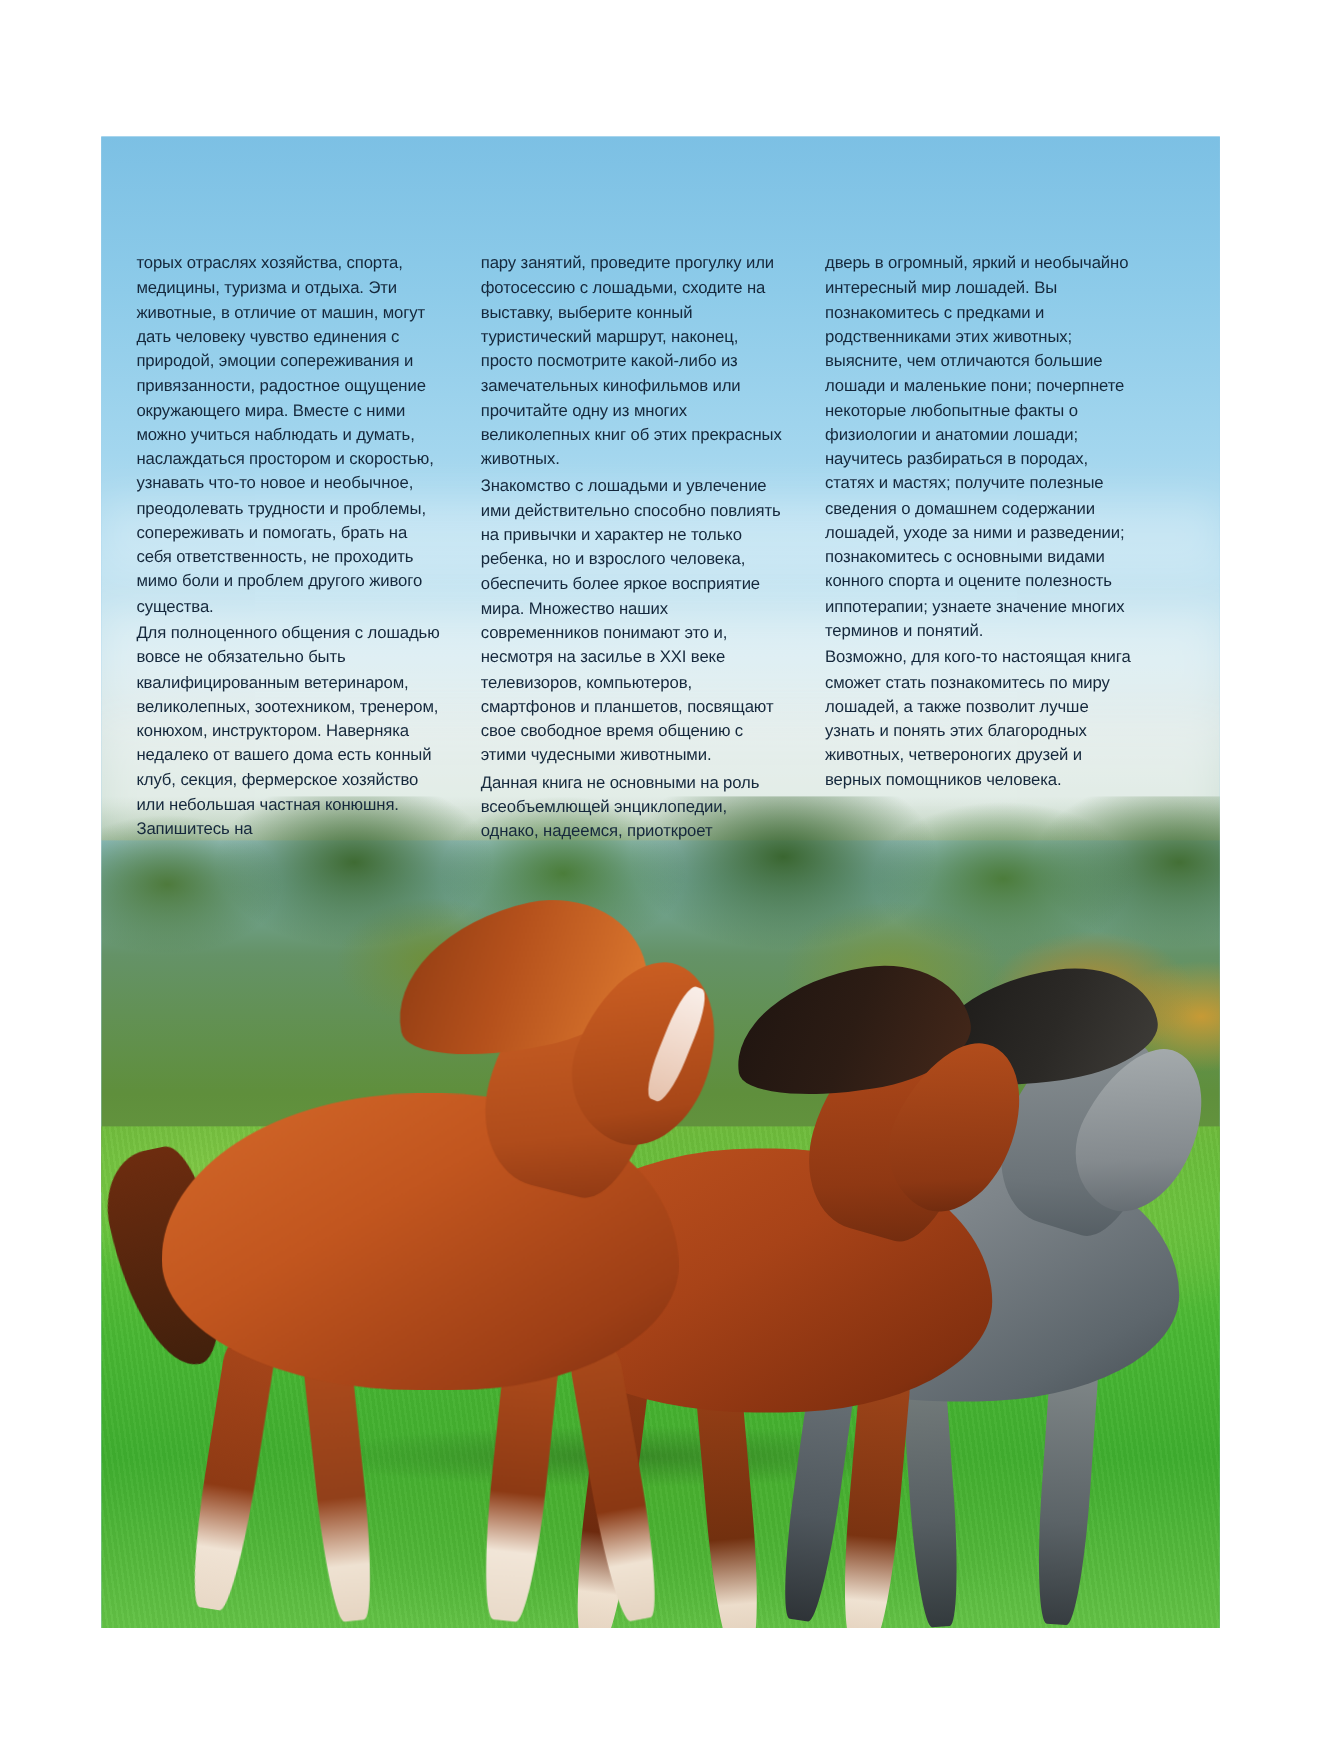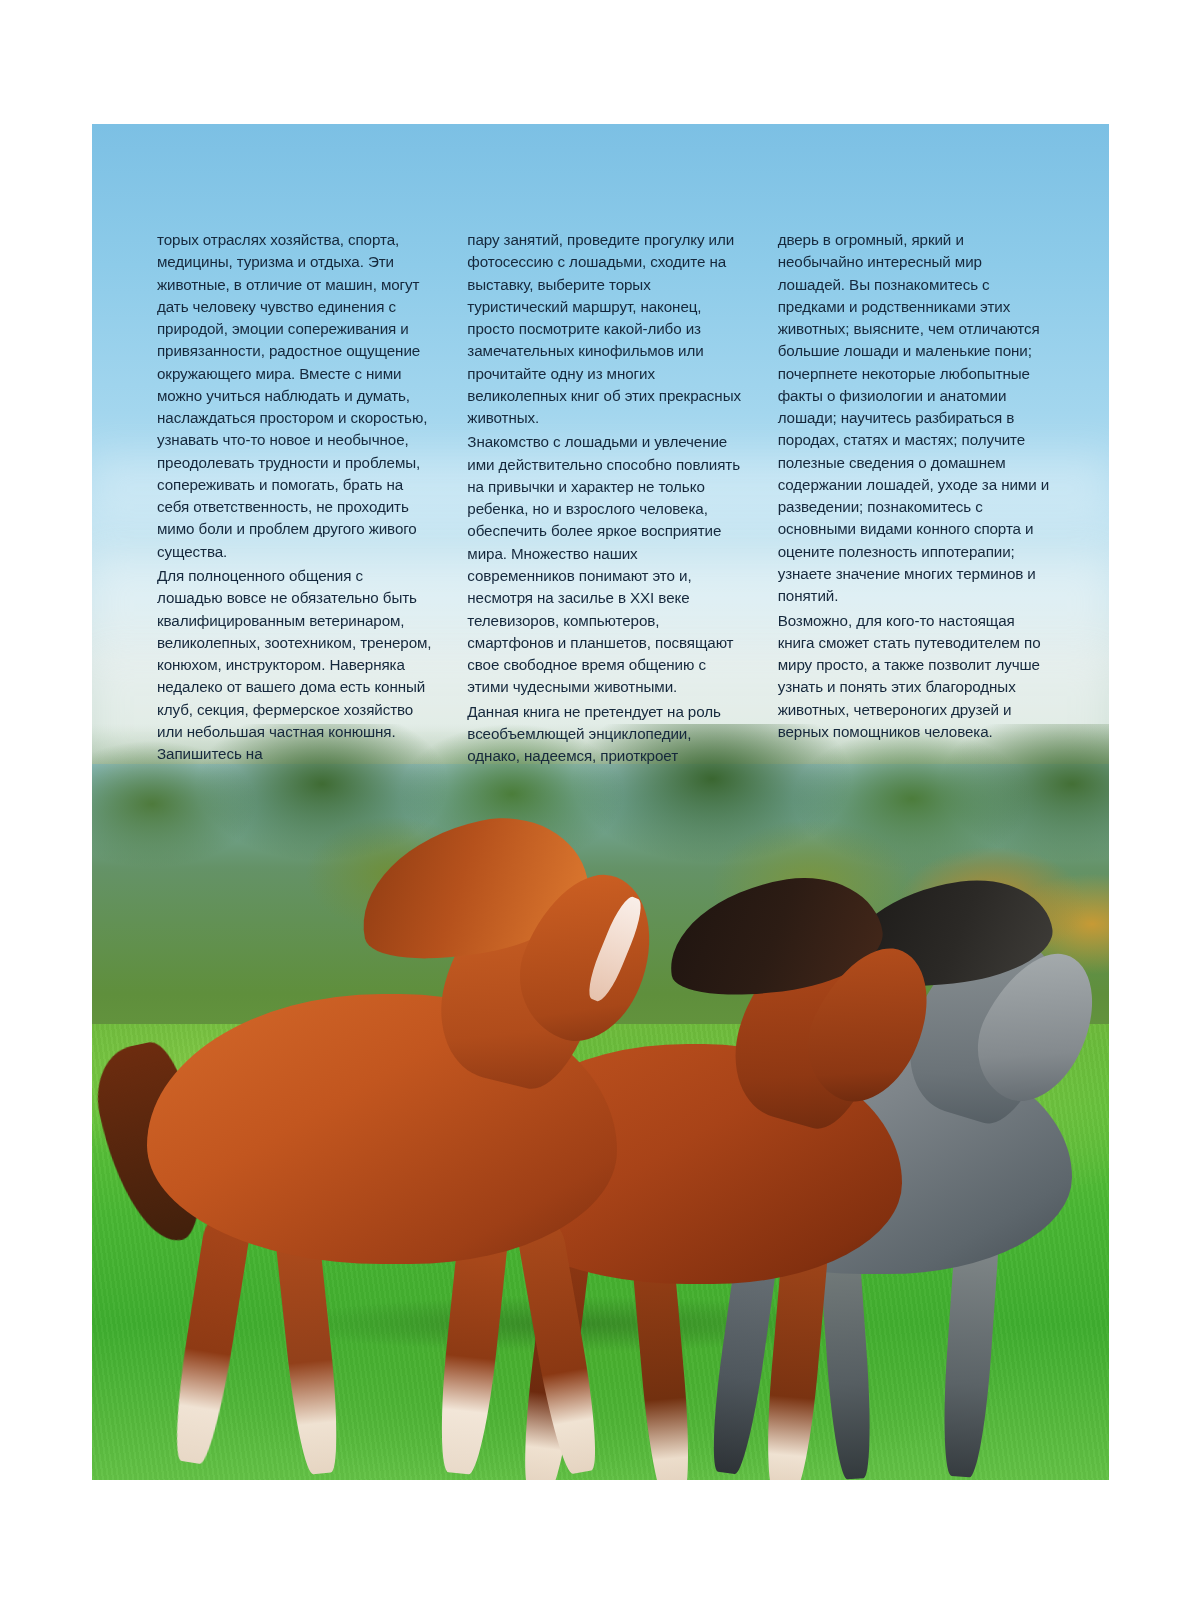--- a/index.html
+++ b/index.html
@@ -177,21 +177,21 @@
 
   
   .pos-grey     { left: 560px; top: 730px; width: 460px; height: 640px; }
   .pos-bay      { left: 380px; top: 740px; width: 470px; height: 650px; }
   .pos-chestnut { left: 55px;  top: 690px; width: 520px; height: 700px; }
 
   
   .columns {
     position: absolute;
     left: 0; top: 0; right: 0;
-    padding: 105px 56px 0 65px;
+    padding: 105px 56px 0 32px;
     display: flex;
     gap: 35px;
     box-sizing: border-box;
   }
   .col {
     width: 278px;
     color: #15283c;
     font-size: 15.2px;
     line-height: 1.465;
     letter-spacing: -0.1px;
@@ -247,23 +247,23 @@
     <div class="h-head"></div>
     <div class="h-blaze"></div>
   </div>
 
   <div class="columns">
     <div class="col">
       <p>торых отраслях хозяйства, спорта, медицины, туризма и отдыха. Эти животные, в отличие от машин, могут дать человеку чувство единения с природой, эмоции сопереживания и привязанности, радостное ощущение окружающего мира. Вместе с ними можно учиться наблюдать и думать, наслаждаться простором и скоростью, узнавать что-то новое и необычное, преодолевать трудности и проблемы, сопереживать и помогать, брать на себя ответственность, не проходить мимо боли и проблем другого живого существа.</p>
       <p>Для полноценного общения с лошадью вовсе не обязательно быть квалифицированным ветеринаром, великолепных, зоотехником, тренером, конюхом, инструктором. Наверняка недалеко от вашего дома есть конный клуб, секция, фермерское хозяйство или небольшая частная конюшня. Запишитесь на</p>
     </div>
     <div class="col">
-      <p>пару занятий, проведите прогулку или фотосессию с лошадьми, сходите на выставку, выберите торых туристический маршрут, наконец, просто посмотрите какой-либо из замечательных кинофильмов или прочитайте одну из многих великолепных книг об этих прекрасных животных.</p>
+      <p>пару занятий, проведите прогулку или фотосессию с лошадьми, сходите на выставку, выберите конный туристический маршрут, наконец, просто посмотрите какой-либо из замечательных кинофильмов или прочитайте одну из многих великолепных книг об этих прекрасных животных.</p>
       <p>Знакомство с лошадьми и увлечение ими действительно способно повлиять на привычки и характер не только ребенка, но и взрослого человека, обеспечить более яркое восприятие мира. Множество наших современников понимают это и, несмотря на засилье в XXI веке телевизоров, компьютеров, смартфонов и планшетов, посвящают свое свободное время общению с этими чудесными животными.</p>
-      <p>Данная книга не претендует на роль всеобъемлющей энциклопедии, однако, надеемся, приоткроет</p>
+      <p>Данная книга не основными на роль всеобъемлющей энциклопедии, однако, надеемся, приоткроет</p>
     </div>
     <div class="col">
       <p>дверь в огромный, яркий и необычайно интересный мир лошадей. Вы познакомитесь с предками и родственниками этих животных; выясните, чем отличаются большие лошади и маленькие пони; почерпнете некоторые любопытные факты о физиологии и анатомии лошади; научитесь разбираться в породах, статях и мастях; получите полезные сведения о домашнем содержании лошадей, уходе за ними и разведении; познакомитесь с основными видами конного спорта и оцените полезность иппотерапии; узнаете значение многих терминов и понятий.</p>
-      <p>Возможно, для кого-то настоящая книга сможет стать путеводителем по миру просто, а также позволит лучше узнать и понять этих благородных животных, четвероногих друзей и верных помощников человека.</p>
+      <p>Возможно, для кого-то настоящая книга сможет стать познакомитесь по миру лошадей, а также позволит лучше узнать и понять этих благородных животных, четвероногих друзей и верных помощников человека.</p>
     </div>
   </div>
 
 </div>
 
 </body></html>

